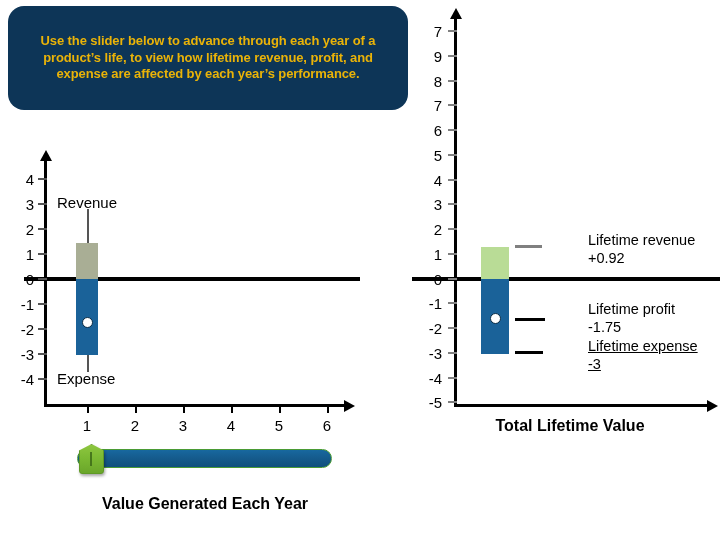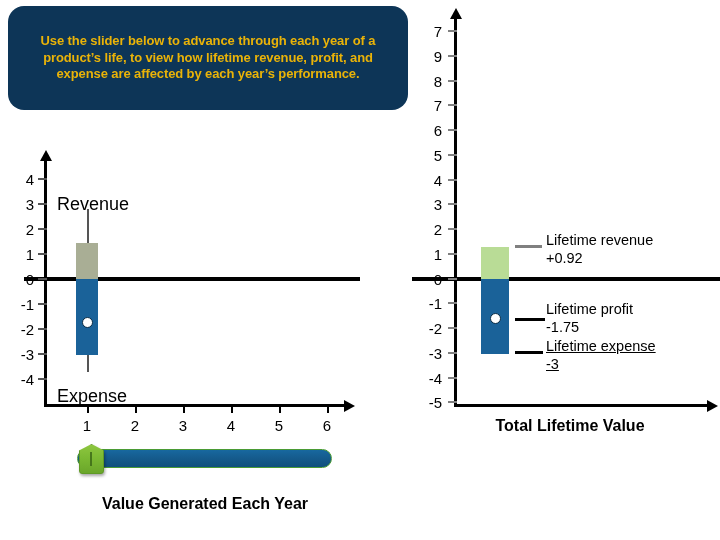--- a/index.html
+++ b/index.html
@@ -101,31 +101,32 @@
   }
   .leader-h {
     position: absolute;
     height: 2.5px;
   }
   .anno {
     position: absolute;
     font-size: 14.5px;
     line-height: 1.22;
     white-space: nowrap;
+    margin-left: 42px;
   }
   .caption {
     position: absolute;
     font-size: 16px;
     font-weight: bold;
     text-align: center;
     white-space: nowrap;
   }
   .label-plain {
     position: absolute;
-    font-size: 18px;
+    font-size: 15px;
     white-space: nowrap;
   }
 
   
   .arrow-up {
     position: absolute;
     width: 0; height: 0;
     border-left: 6px solid transparent;
     border-right: 6px solid transparent;
     border-bottom: 11px solid #000;
@@ -239,21 +240,21 @@
 
   <div class="bar" style="left:76px; top:243px; width:22px; height:36px; background:#a9ae95;"></div>
 
   <div class="bar" style="left:76px; top:279px; width:22px; height:76px; background:#1a6299;"></div>
 
   <div class="leader-v" style="left:87px; top:355px; height:17px;"></div>
 
   <div class="dot" style="left:81.5px; top:317px;"></div>
 
   <div class="label-plain" style="left:57px; top:194px;">Revenue</div>
-  <div class="label-plain" style="left:57px; top:386px;">Expense</div>
+  <div class="label-plain" style="left:57px; top:370px;">Expense</div>
 </div>
 
 <div class="caption" style="left:60px; top:495px; width:290px;">Value Generated Each Year</div>
 
 <div id="slider-wrap">
   <div id="slider-track"></div>
   <div id="slider-handle">
     <div class="pent"></div>
     <div class="grip"></div>
   </div>

